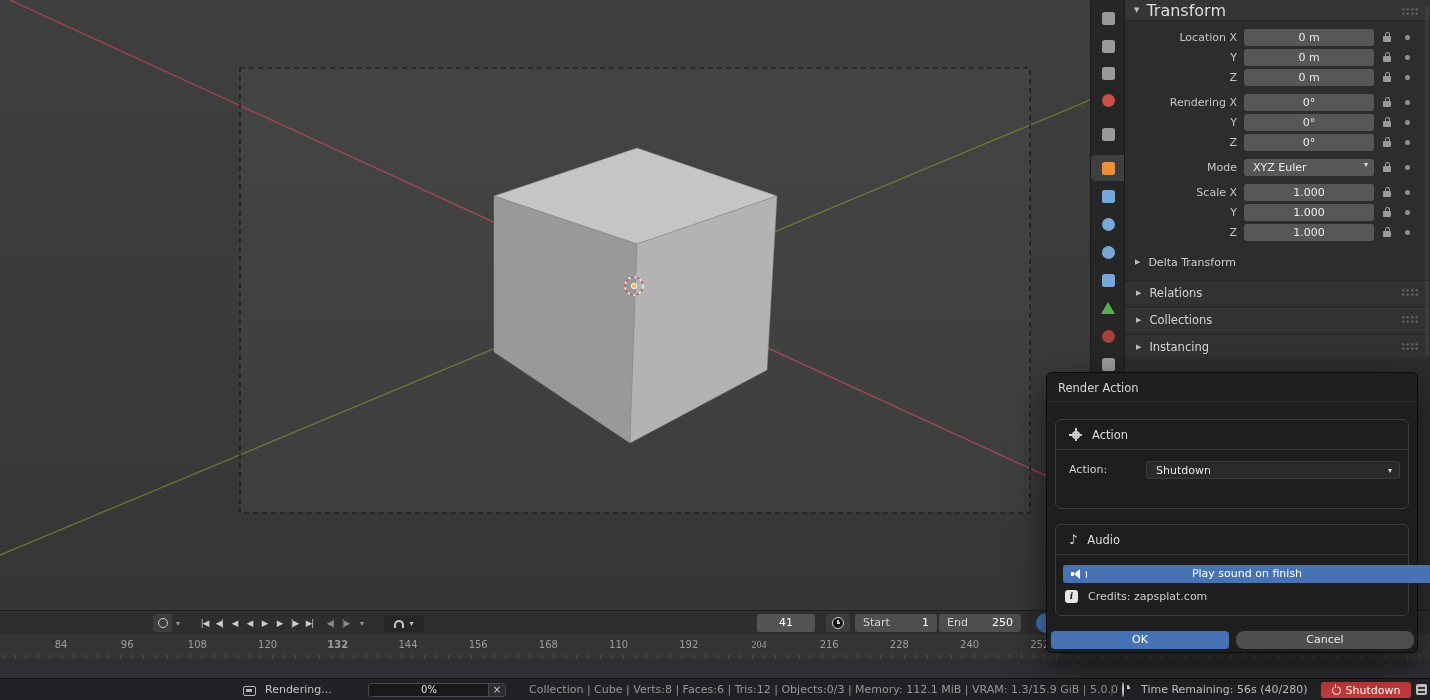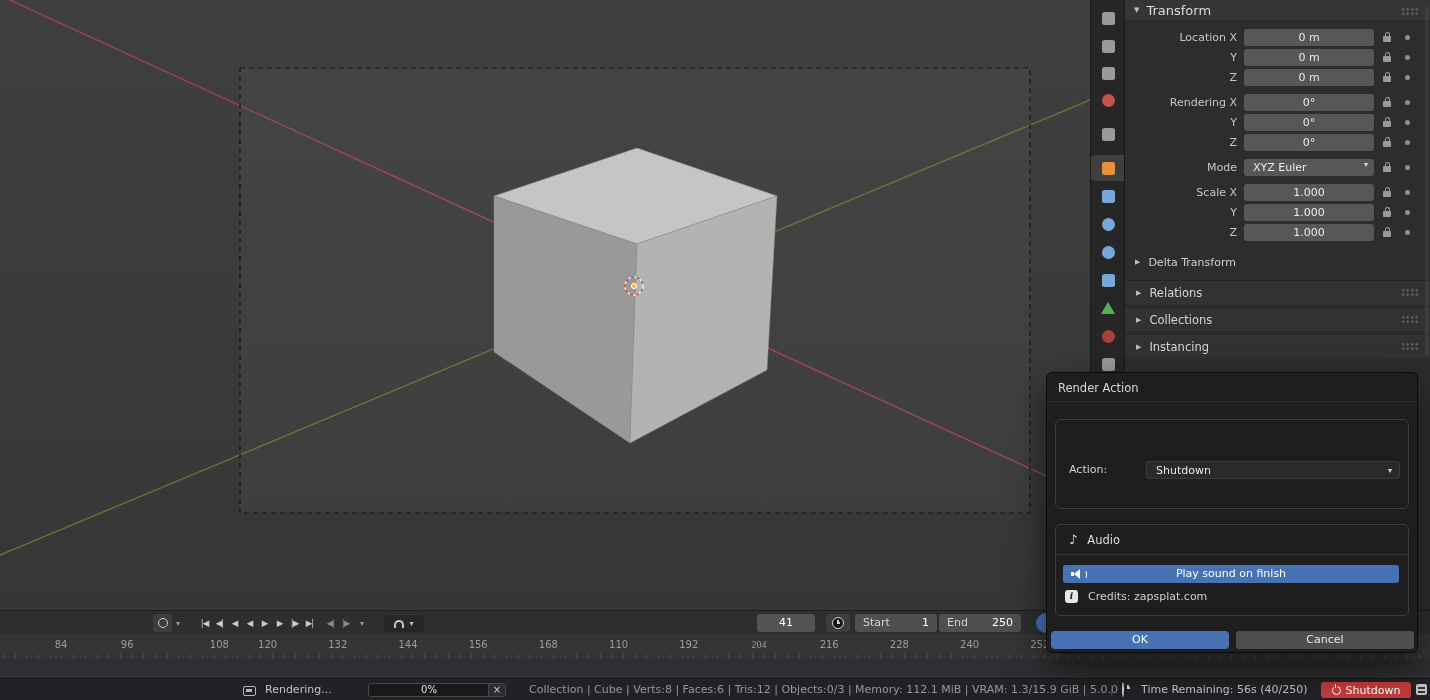--- a/index.html
+++ b/index.html
@@ -16,21 +16,21 @@
   .ptab{position:absolute;left:0;width:34px;height:26px;display:flex;align-items:center;justify-content:center}
   .ptab.active{background:#3f3f3f;border-radius:4px 0 0 4px}
   .shape{width:13px;height:13px;border-radius:2.5px}
   .shape-tri{width:0;height:0;border-left:7px solid transparent;border-right:7px solid transparent;border-bottom:12px solid #55b054}
 
   
   .props{position:absolute;left:1124px;top:0;width:306px;height:610px;background:#2d2d2d;border-left:1px solid #1b1b1b}
   .props::after{content:"";position:absolute;right:2px;top:6px;width:4px;height:350px;background:#4a4a4a;border-radius:2px;opacity:.45}
   .panel-header{position:absolute;left:0;top:0;width:100%;height:21px;background:#353535;display:flex;align-items:center;gap:7px;padding-left:9px;box-sizing:border-box;border-bottom:1px solid #272727}
   .chev{font-size:7px;color:#c2c2c2}
-  .ph-label{font-size:13px;color:#dcdcdc}
+  .ph-label{font-size:16px;color:#dcdcdc}
   .grip{position:absolute;right:12px;top:7px;width:18px;height:8px;
         background-image:radial-gradient(#737373 1px,transparent 1.3px);background-size:4.5px 4.5px;opacity:.85}
   .prow{position:absolute;left:0;width:100%;height:17px}
   .plabel{position:absolute;left:0;top:2px;width:112px;text-align:right;color:#c6c6c6}
   .pfield{position:absolute;left:119px;top:0;width:130px;height:17px;background:#575757;border-radius:3px;color:#ececec}
   .pfield .pv{position:absolute;left:0;right:0;text-align:center;line-height:17px}
   .pfield.psel .pv{text-align:left;padding-left:9px}
   .sel-caret{position:absolute;right:6px;top:1px;font-size:8px;color:#dcdcdc}
   .lock{position:absolute;left:258px;top:7px;width:8px;height:6px;background:#9a9a9a;border-radius:1px}
   .lock::before{content:"";position:absolute;left:1.5px;top:-4px;width:5px;height:4.5px;border:1.3px solid #9a9a9a;border-bottom:none;border-radius:3px 3px 0 0;box-sizing:border-box}
@@ -102,29 +102,29 @@
                  linear-gradient(#cfcfcf,#cfcfcf) 0 50%/100% 2px no-repeat}
   .icon-note{font-size:13px;color:#dadada;line-height:1}
   .action-row{position:absolute;top:41px;left:0;width:100%;height:18px}
   .a-label{position:absolute;left:13px;top:2px;color:#d0d0d0}
   .dropdown{position:absolute;left:90px;top:0;width:254px;height:18px;background:#2a2a2a;border:1px solid #3a3a3a;border-radius:3px;box-sizing:border-box}
   .dd-val{position:absolute;left:9px;top:1px;color:#e8e8e8;line-height:16px}
   .dd-caret{position:absolute;right:7px;top:1px;font-size:8px;color:#d6d6d6;line-height:16px}
   .delay-field{position:absolute;left:7px;top:67px;width:340px;height:16px;background:#3f3f3f;border-radius:3px;box-sizing:border-box;padding:0 12px;color:#dedede}
   .delay-label{float:left;line-height:16px}
   .delay-val{float:right;line-height:16px}
-  .play-btn{position:absolute;left:7px;top:40px;width:336px;height:18px;background:var(--accent,#4772b3);border-radius:3px;color:#fff;text-align:center;line-height:18px}
+  .play-btn{position:absolute;left:7px;top:40px;width:368px;height:18px;background:var(--accent,#4772b3);border-radius:3px;color:#fff;text-align:center;line-height:18px}
   .icon-speaker{position:absolute;left:8px;top:3px;width:16px;height:12px}
   .spk-box{position:absolute;left:0;top:4px;width:3px;height:4px;background:#fff}
   .spk-cone{position:absolute;left:3px;top:1px;width:0;height:0;border-top:5px solid transparent;border-bottom:5px solid transparent;border-right:6px solid #fff}
   .spk-wave{position:absolute;left:11px;top:1.5px;width:5px;height:9px;border:1.5px solid transparent;border-right-color:#fff;border-radius:50%;box-sizing:border-box}
   .credits{position:absolute;left:9px;top:65px;display:flex;align-items:center;gap:10px;color:#cfcfcf}
   .icon-info{width:13px;height:13px;background:#e6e6e6;border-radius:3px;color:#1a1a1a;font:bold 9px/13px "DejaVu Serif",serif;text-align:center;font-style:italic}
   .ok-btn{position:absolute;left:4px;top:258px;width:178px;height:18px;background:var(--accent,#4772b3);border-radius:4px;color:#fff;text-align:center;line-height:18px}
-  .cancel-btn{position:absolute;left:189px;top:258px;width:178px;height:18px;background:#4e4e4e;border-radius:3px;color:#eaeaea;text-align:center;line-height:18px}
+  .cancel-btn{position:absolute;left:189px;top:258px;width:178px;height:18px;background:#4e4e4e;border-radius:8px;color:#eaeaea;text-align:center;line-height:18px}
 </style>
 </head>
 <body>
 
 <div id="app">
 
   <div class="viewport">
     <svg class="vp-svg" viewBox="0 0 1090 610">
       <line x1="10" y1="0" x2="1090" y2="496" stroke="#a8464e" stroke-width="1.4" opacity="0.85"></line>
       <line x1="0" y1="555" x2="1090" y2="100" stroke="#637d33" stroke-width="1.4" opacity="0.9"></line>
@@ -331,23 +331,23 @@
       </div>
       <div class="se-field end">
         <span class="se-label">End</span>
         <span class="se-val">250</span>
       </div>
       <div class="blue-orb"></div>
     </div>
     <div class="tl-ruler" id="ruler-ticks">
         <span class="tick" style="left: 61px; text-align: right;">84</span>
         <span class="tick" style="left: 127.2px;">96</span>
-        <span class="tick" style="left: 197.4px; margin-left: 22px;">108</span>
+        <span class="tick" style="left: 197.4px;">108</span>
         <span class="tick" style="left: 267.6px;">120</span>
-        <span class="tick" style="left: 337.8px;">132</span>
+        <span class="tick" style="left: 337.8px; font-weight: bold;">132</span>
         <span class="tick" style="left: 408px; text-align: center;">144</span>
         <span class="tick" style="left: 478.2px;">156</span>
         <span class="tick" style="left: 548.4px;">168</span>
         <span class="tick" style="left: 618.6px;">110</span>
         <span class="tick" style="left: 688.8px;">192</span>
         <span class="tick" style="left: 759px; font-family: Liberation Serif, serif;">204</span>
         <span class="tick" style="left: 829.2px;">216</span>
         <span class="tick" style="left: 899.4px;">228</span>
         <span class="tick" style="left: 969.6px;">240</span>
         <span class="tick" style="left: 1039.8px;">252</span>
@@ -358,33 +358,37 @@
   <div class="statusbar">
     <span class="icon-render"></span>
     <span class="sb-rendering">Rendering...</span>
     <div class="progress">
       <span class="progress-label">0%</span>
       <span class="progress-close">×</span>
     </div>
     <span class="sb-stats">Collection | Cube | Verts:8 | Faces:6 | Tris:12 | Objects:0/3 | Memory: 112.1 MiB | VRAM: 1.3/15.9 GiB | 5.0.0</span>
     <span class="sb-sep">|</span>
     <span class="sb-clock"><span class="icon-clock"></span></span>
-    <span class="sb-time">Time Remaining: 56s (40/250)</span>
+    <span class="sb-time">Time Remaining: 56s (40/280)</span>
     <div class="shutdown-btn">
       <span class="icon-power"></span>
       <span>Shutdown</span>
     </div>
     <span class="sb-right-icon"></span>
   </div>
 
   <div class="dialog">
     <div class="dlg-title">Render Action</div>
     <div class="dlg-sep"></div>
 
     <div class="dlg-box action-box">
+      <div class="box-head">
+        <span class="icon-gear"></span>
+        <span class="box-title">Action</span>
+      </div>
       <div class="action-row">
         <span class="a-label">Action:</span>
         <div class="dropdown">
           <span class="dd-val">Shutdown</span>
           <span class="dd-caret">▾</span>
         </div>
       </div>
     </div>
 
     <div class="dlg-box audio-box">

